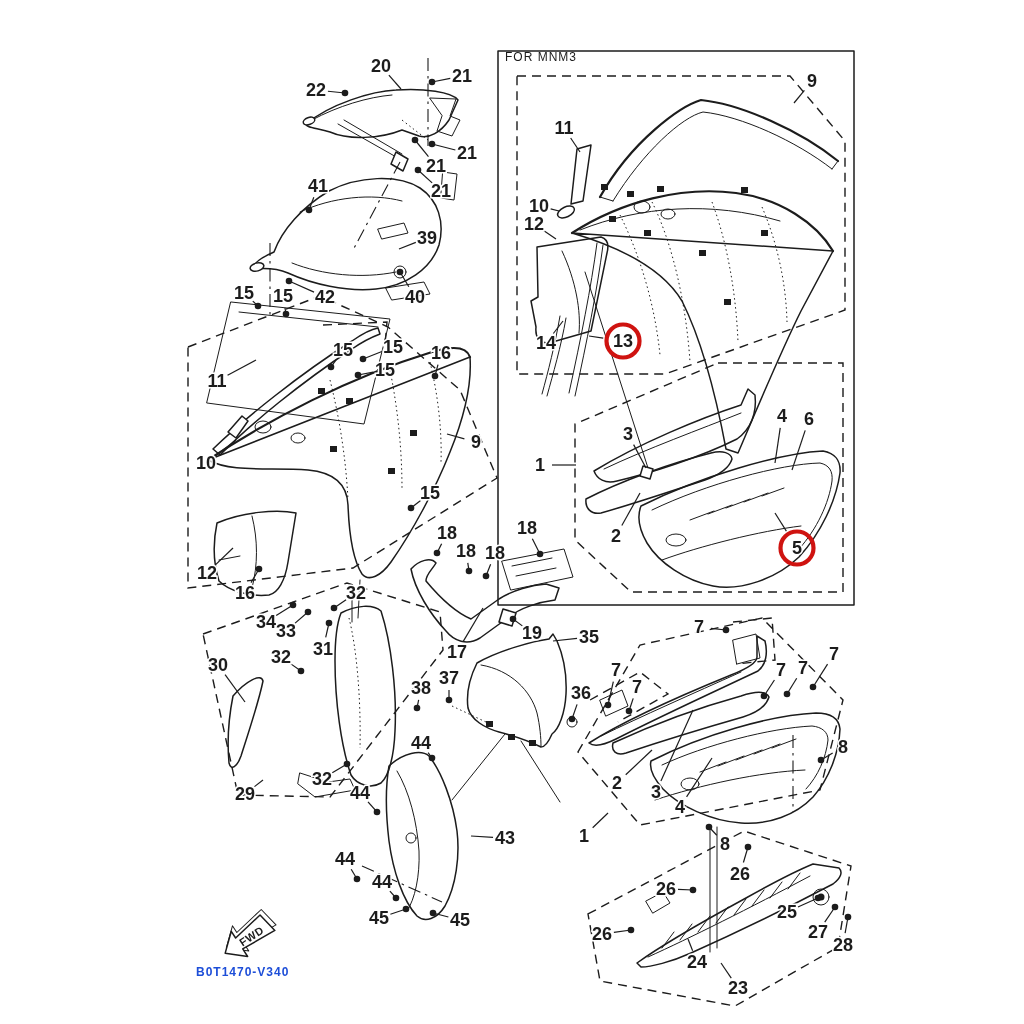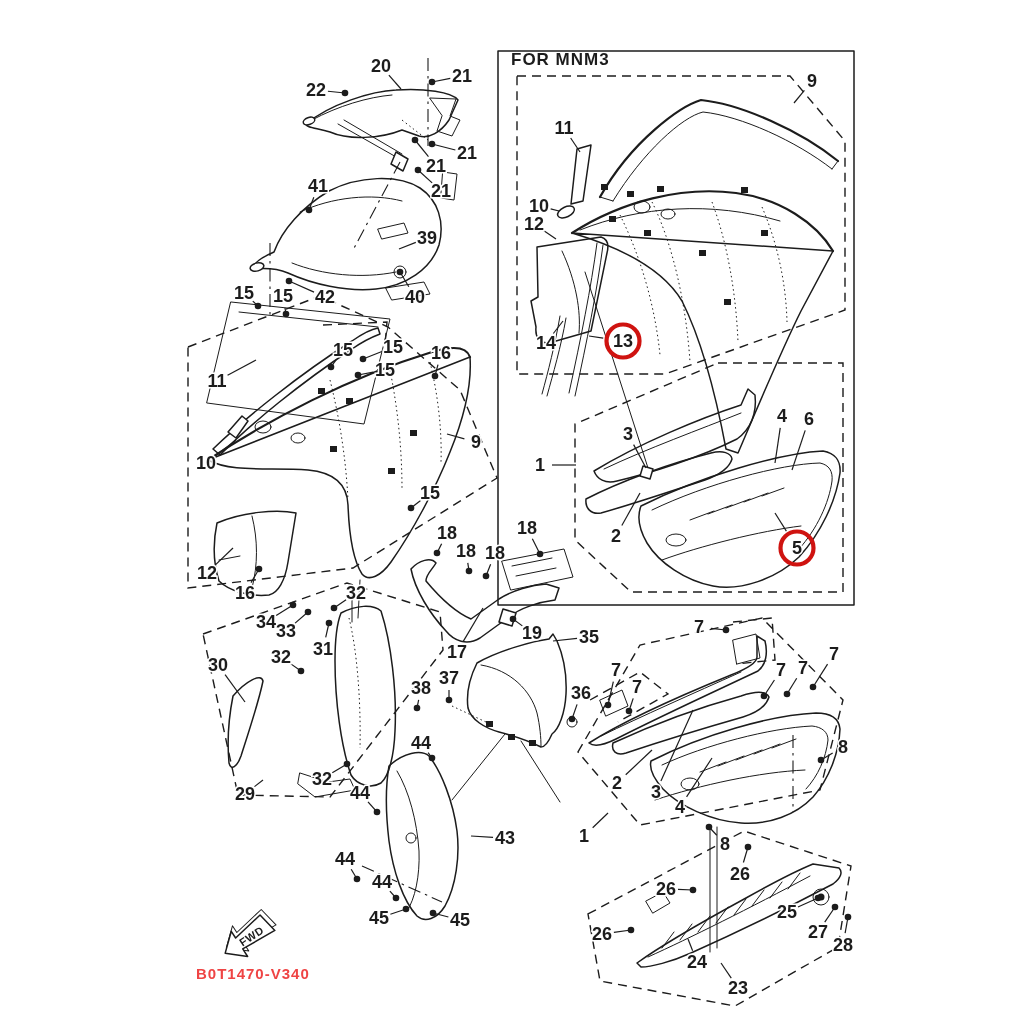--- a/index.html
+++ b/index.html
@@ -7,24 +7,24 @@
          font-family:"Liberation Sans", sans-serif;}
   svg{position:absolute;left:0;top:0;}
   .ln{fill:none;stroke:#1c1c1c;stroke-width:1.5;stroke-linecap:round;stroke-linejoin:round;}
   .lnb{fill:none;stroke:#1c1c1c;stroke-width:2.2;stroke-linecap:round;stroke-linejoin:round;}
   .ln1{fill:none;stroke:#1c1c1c;stroke-width:1;stroke-linecap:round;stroke-linejoin:round;}
   .fil{fill:#1c1c1c;stroke:none;}
   .wfil{fill:#fff;stroke:#1c1c1c;stroke-width:1.5;stroke-linejoin:round;}
   .dsh{fill:none;stroke:#1c1c1c;stroke-width:1.4;stroke-dasharray:9 6;}
   .ddot{fill:none;stroke:#1c1c1c;stroke-width:1;stroke-dasharray:1.5 3;}
   .dadot{fill:none;stroke:#1c1c1c;stroke-width:1.1;stroke-dasharray:13 5 2.5 5;}
-  .inset-title{position:absolute;left:505px;top:50px;font-size:17px;font-weight:bold;
-               letter-spacing:1px;color:#1c1c1c;margin-left:6px;}
-  .part-code{position:absolute;left:196px;top:965px;font-size:15px;font-weight:bold;
-             letter-spacing:1px;color:#ef4444;}
+  .inset-title{position:absolute;left:505px;top:50px;font-size:12px;font-weight:normal;
+               letter-spacing:1px;color:#1c1c1c;}
+  .part-code{position:absolute;left:196px;top:965px;font-size:12px;font-weight:bold;
+             letter-spacing:1px;color:#1d4ed8;}
 </style>
 </head>
 <body>
 
 <div class="stage">
 <svg width="1024" height="1024" viewBox="0 0 1024 1024">
 
   <g>
     <polygon class="dsh" points="188,347 320,296 388,327 460,390 497,478 353,568 188,588"></polygon>
     <polyline class="dsh" points="323,325 387,322 385,345"></polyline>

